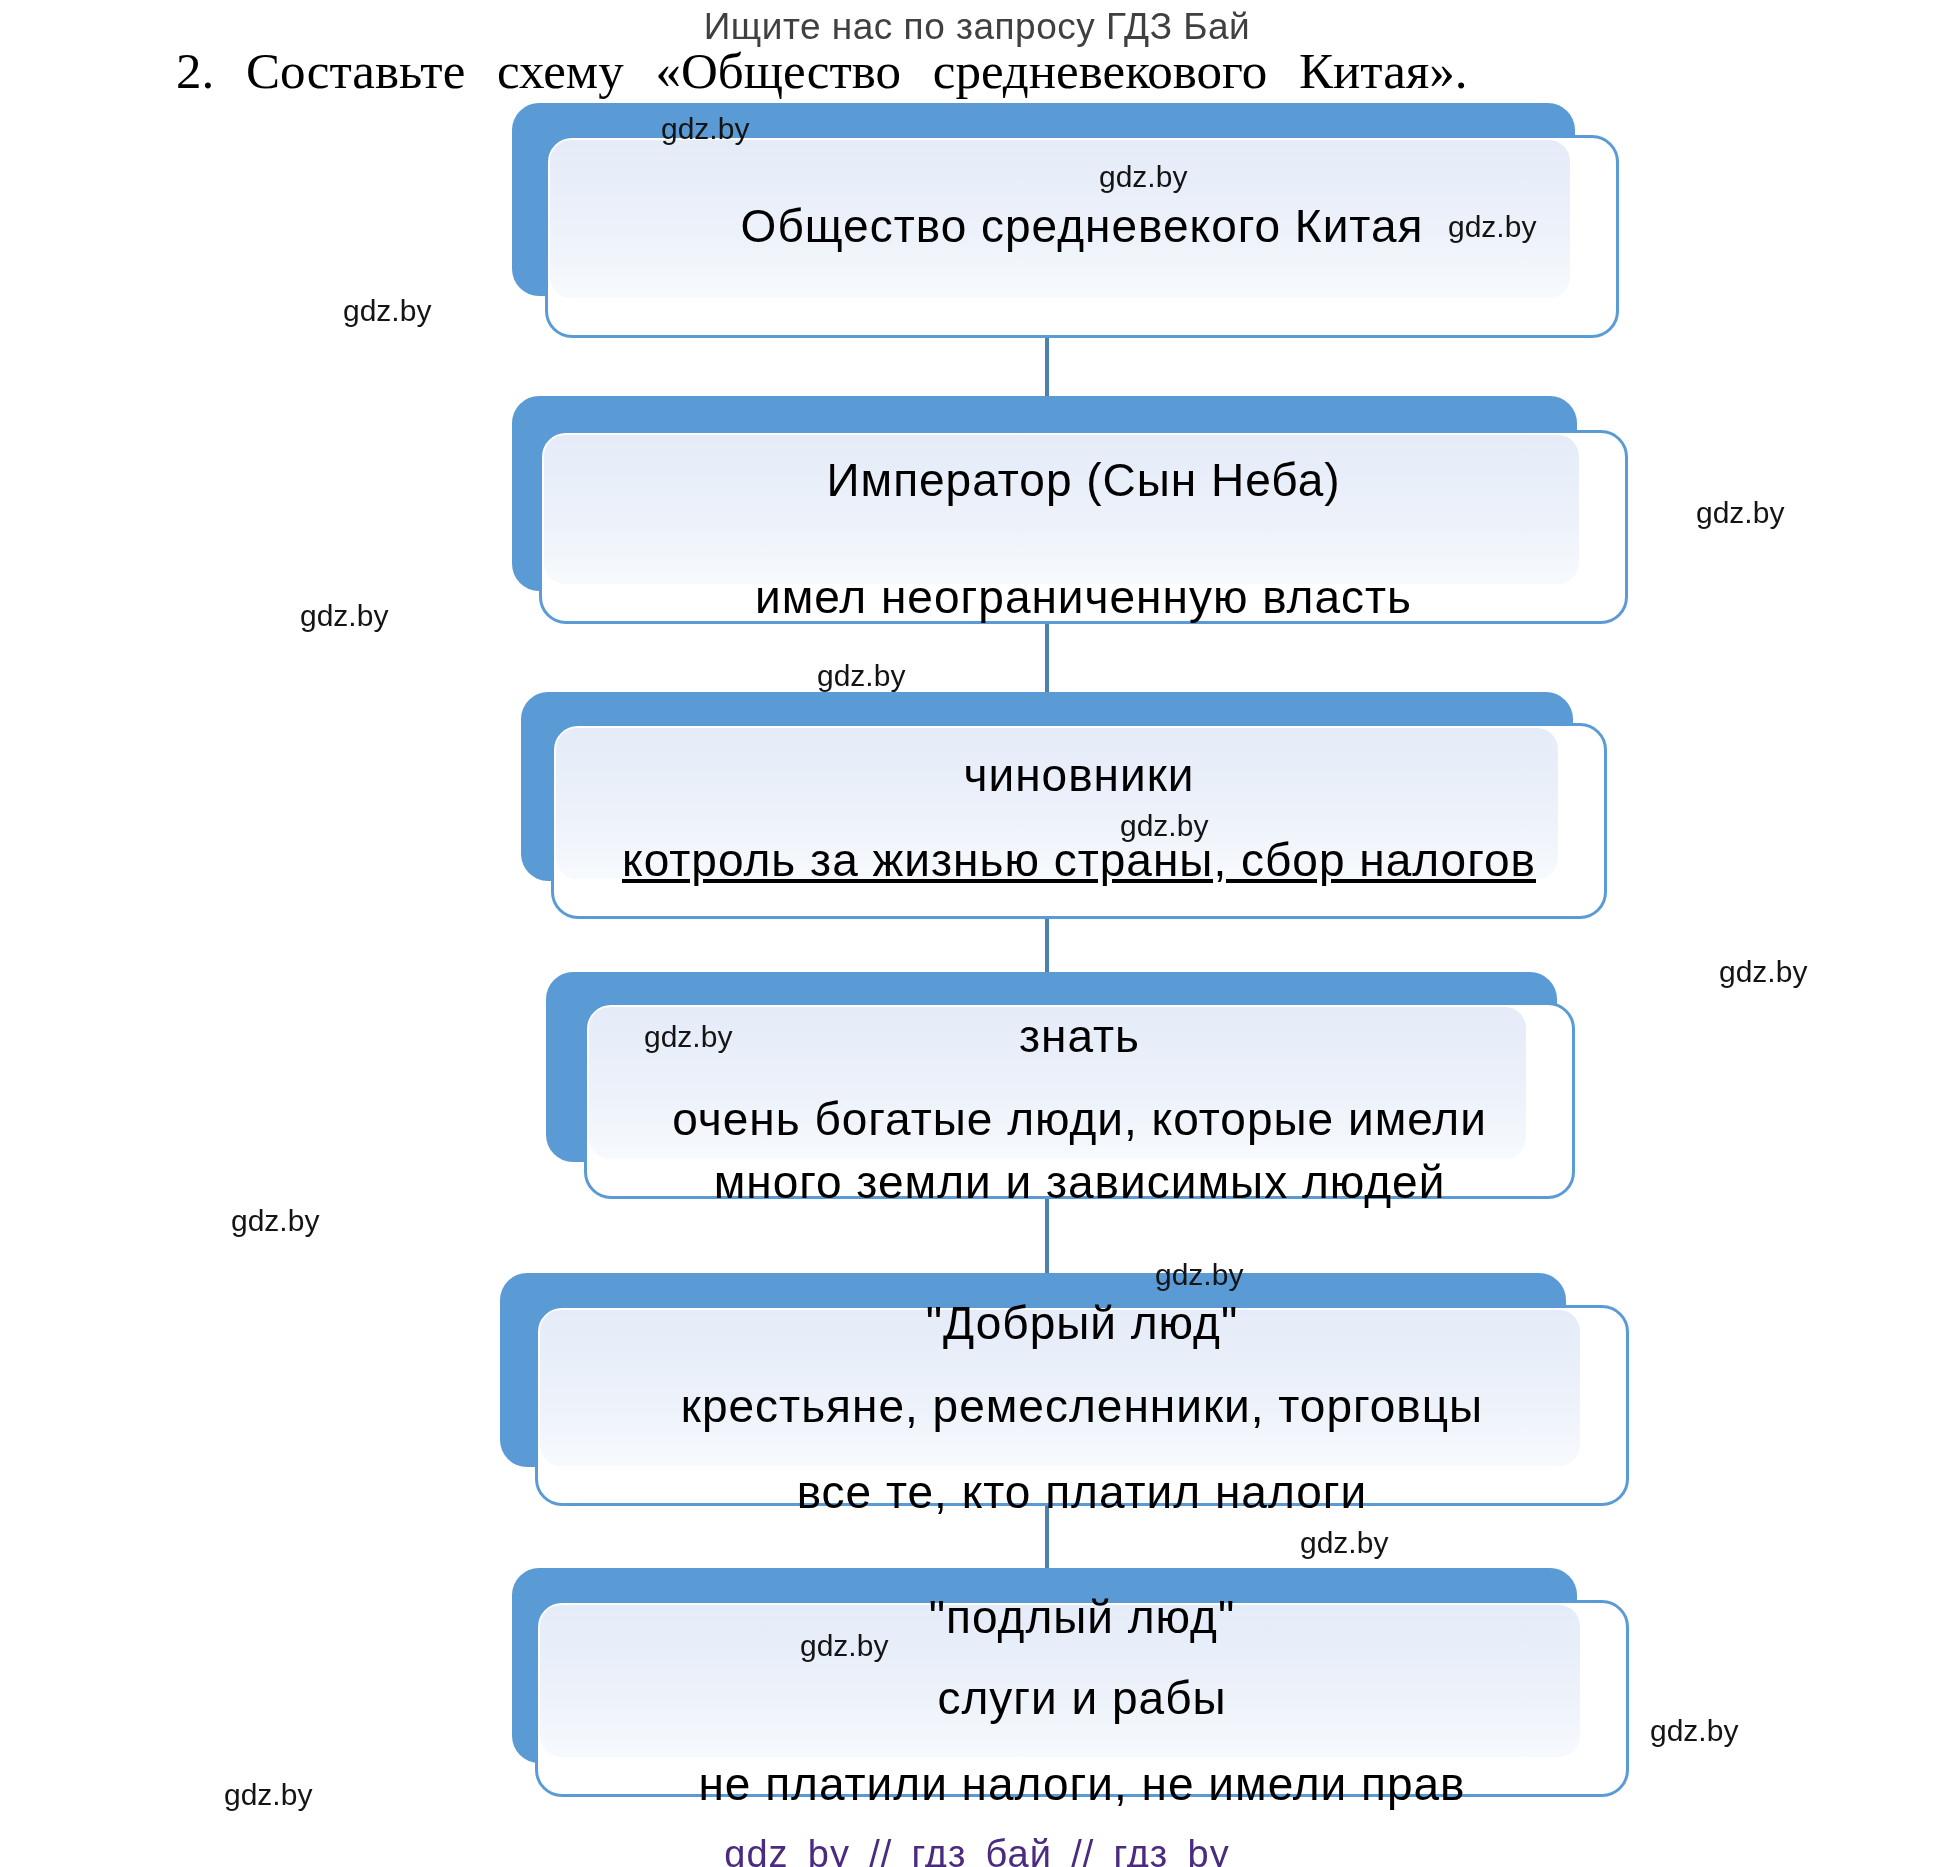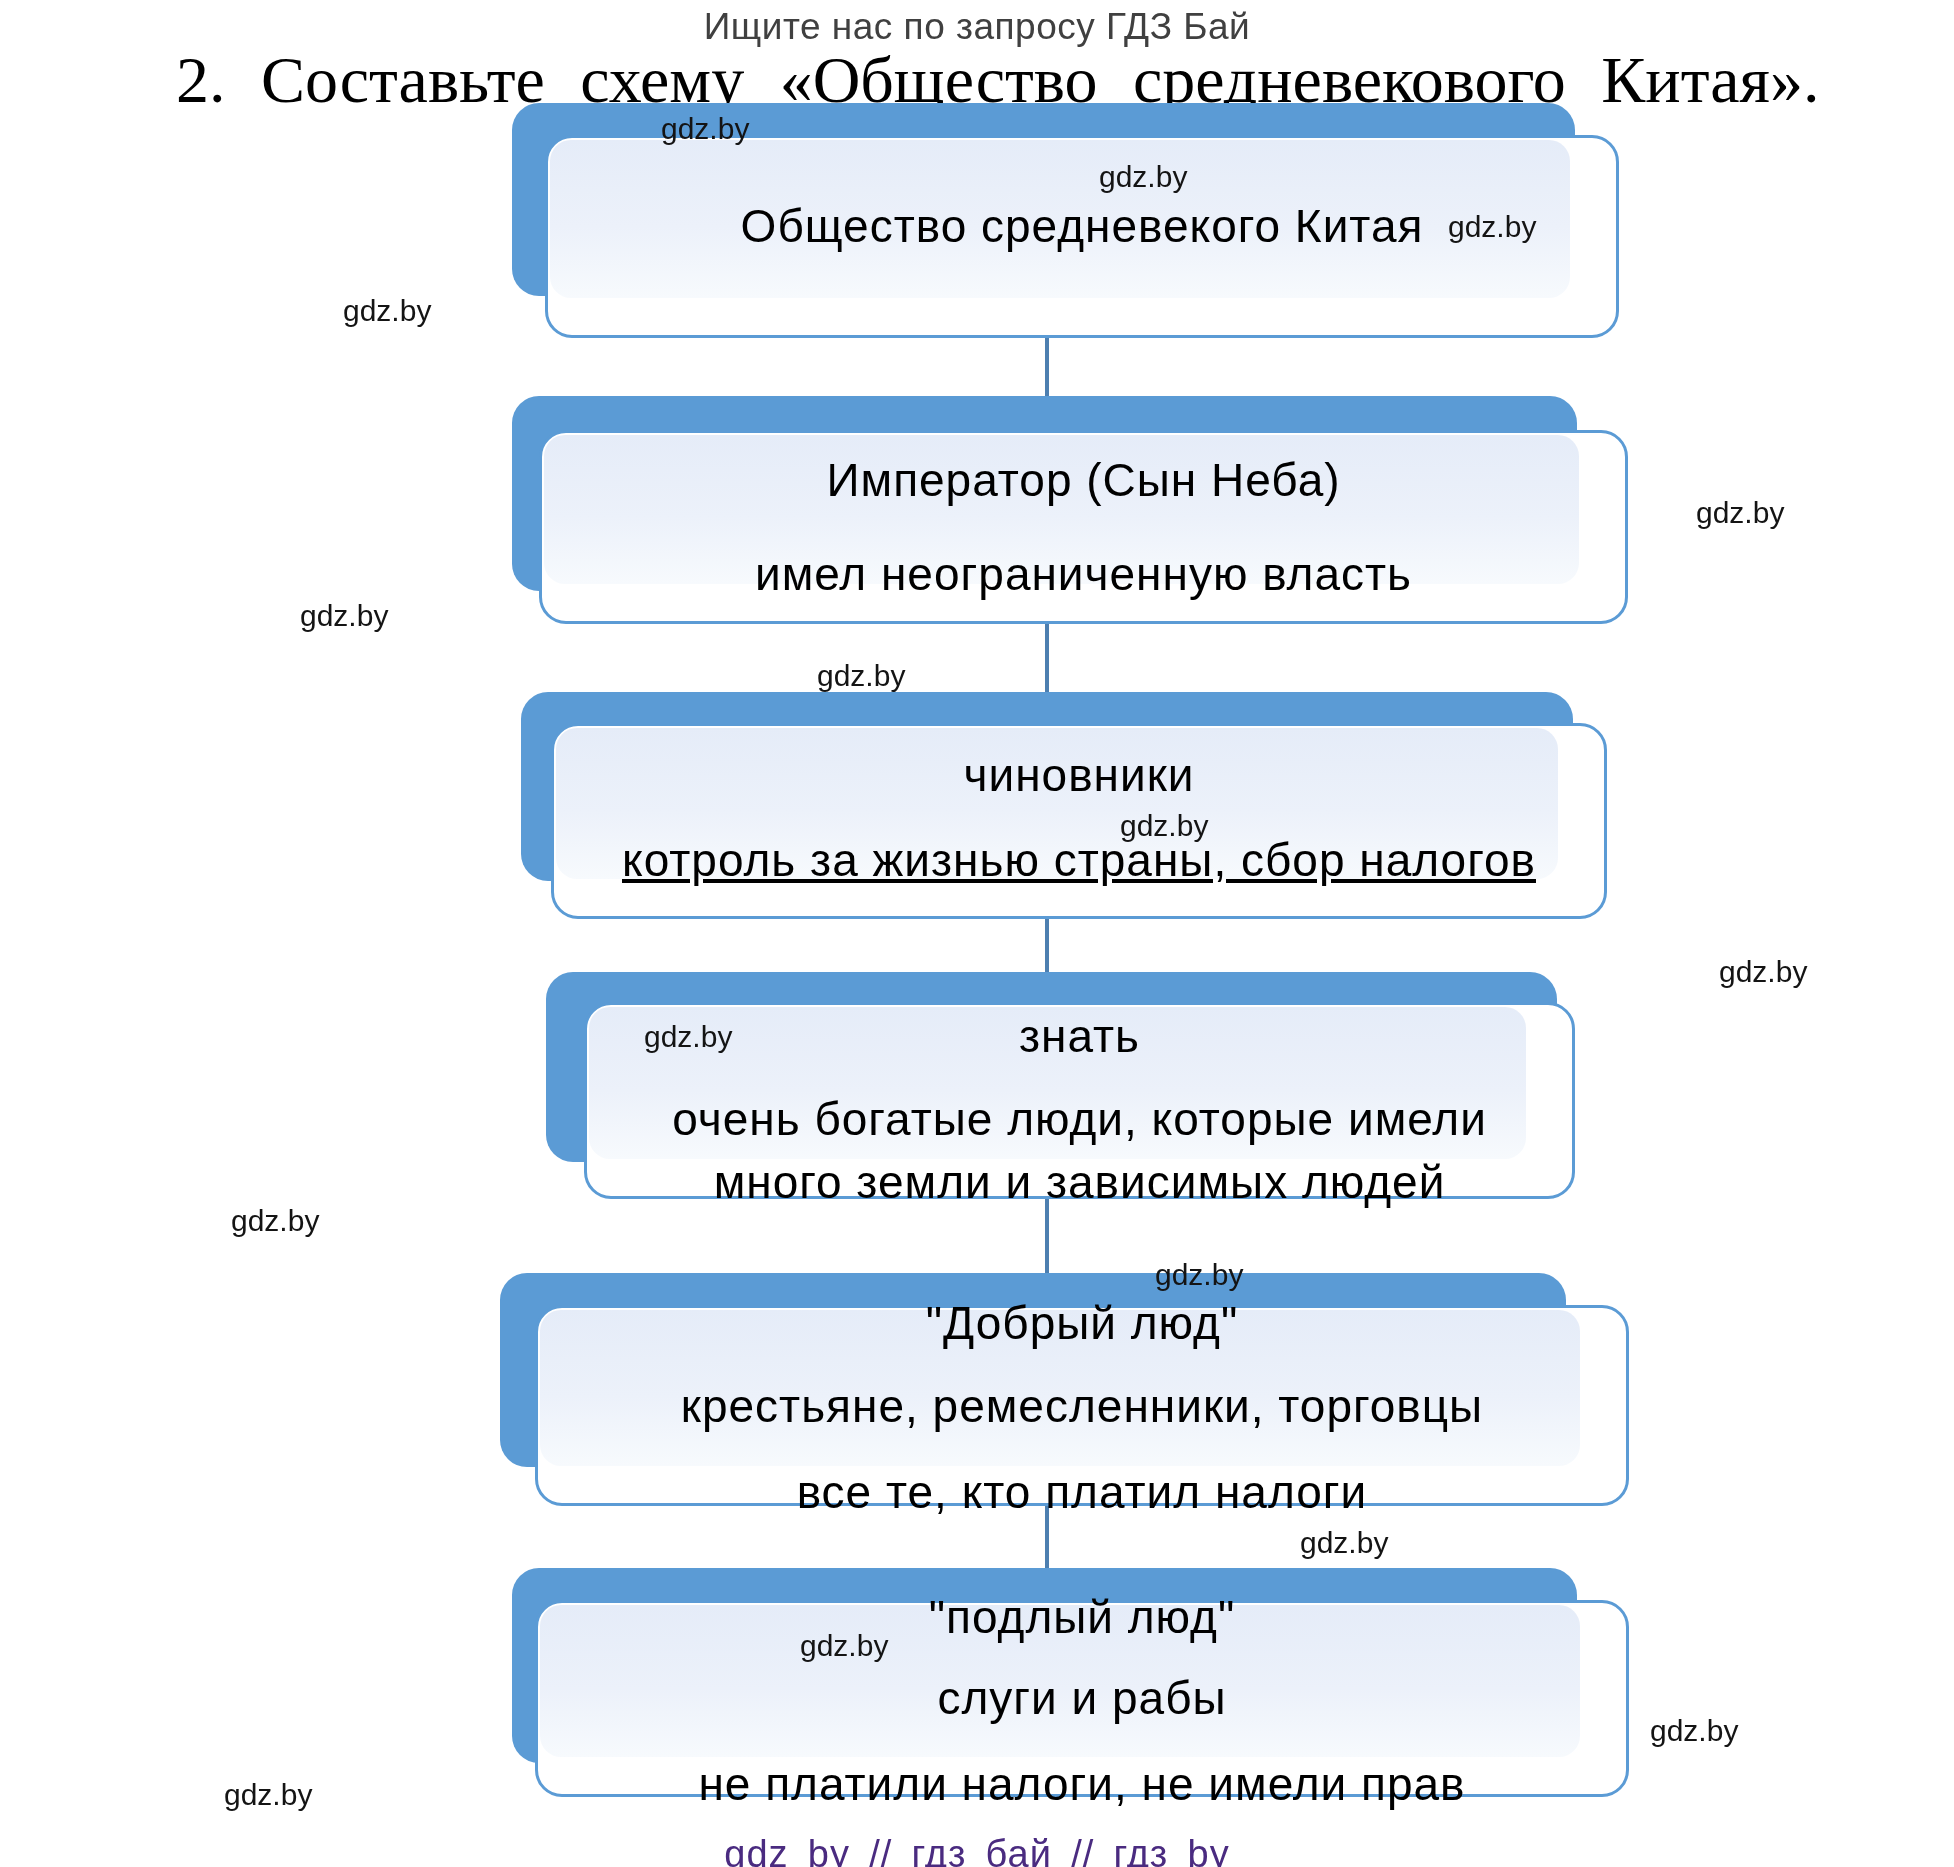--- a/index.html
+++ b/index.html
@@ -12,21 +12,21 @@
   }
   .promo{
     position:absolute;left:0;top:5.8px;width:1954px;
     text-align:center;
     font-size:37px;font-weight:500;color:#404040;
     letter-spacing:0.5px;
   }
   .task-title{
     position:absolute;left:176px;top:42px;
     font-family:"Liberation Serif", serif;
-    font-size:66px;color:#000000;
+    font-size:51px;color:#000000;
     word-spacing:19px;white-space:nowrap;
   }
   .connector{
     position:absolute;width:3.8px;background:#4d7fb0;
   }
   .node-back{
     position:absolute;background:#5b9bd5;border-radius:27px;
   }
   .node-front{
     position:absolute;background:#ffffff;
@@ -77,21 +77,21 @@
     </div>
     <div class="node-line" style="left:545px;top:198px;width:1074px;">Общество средневекого Китая</div>
   </div>
 
   <div>
     <div class="node-back" style="left:512px;top:396px;width:1065px;height:195px;"></div>
     <div class="node-front" style="left:539px;top:430px;width:1089px;height:194px;">
       <div class="node-panel"></div>
     </div>
     <div class="node-line" style="left:539px;top:452px;width:1089px;">Император (Сын Неба)</div>
-    <div class="node-line" style="left:539px;top:546px;width:1089px;">имел неограниченную власть</div>
+    <div class="node-line" style="left:539px;top:569px;width:1089px;">имел неограниченную власть</div>
   </div>
 
   <div>
     <div class="node-back" style="left:521px;top:692px;width:1052px;height:189px;"></div>
     <div class="node-front" style="left:551px;top:723px;width:1056px;height:196px;">
       <div class="node-panel"></div>
     </div>
     <div class="node-line" style="left:551px;top:747px;width:1056px;">чиновники</div>
     <div class="node-line" style="left:551px;top:832px;width:1056px;text-decoration:underline;">котроль за жизнью страны, сбор налогов</div>
   </div>

